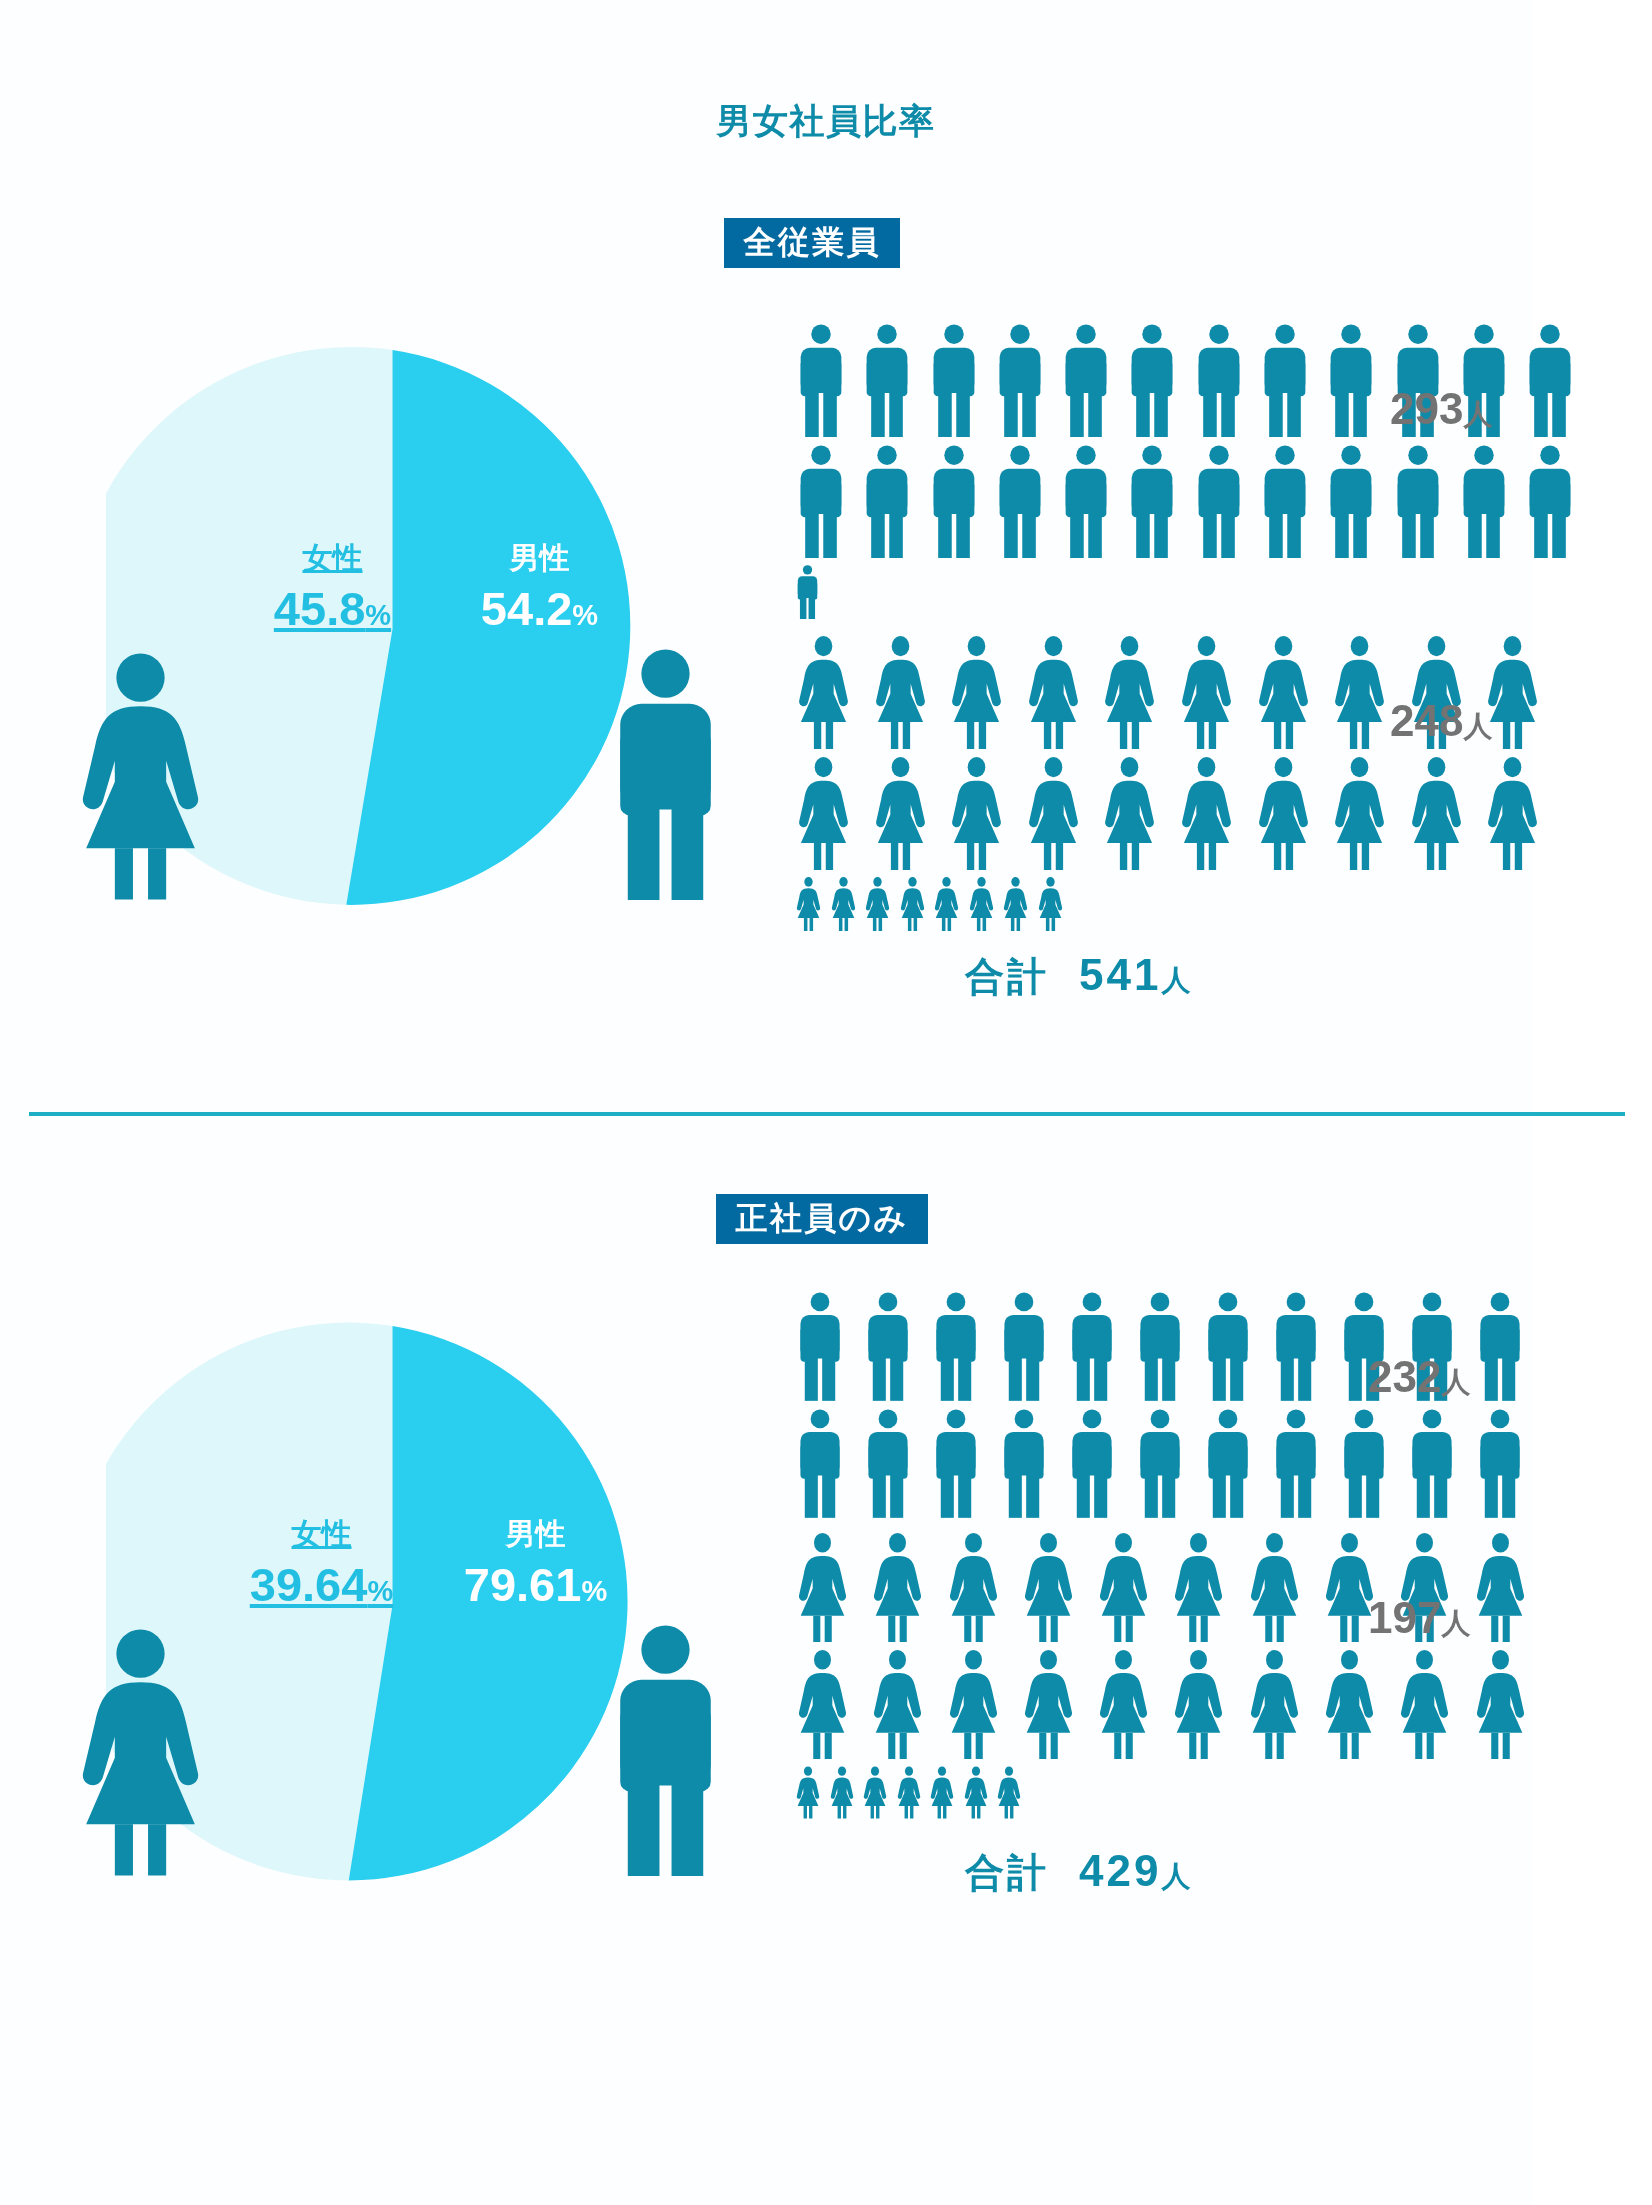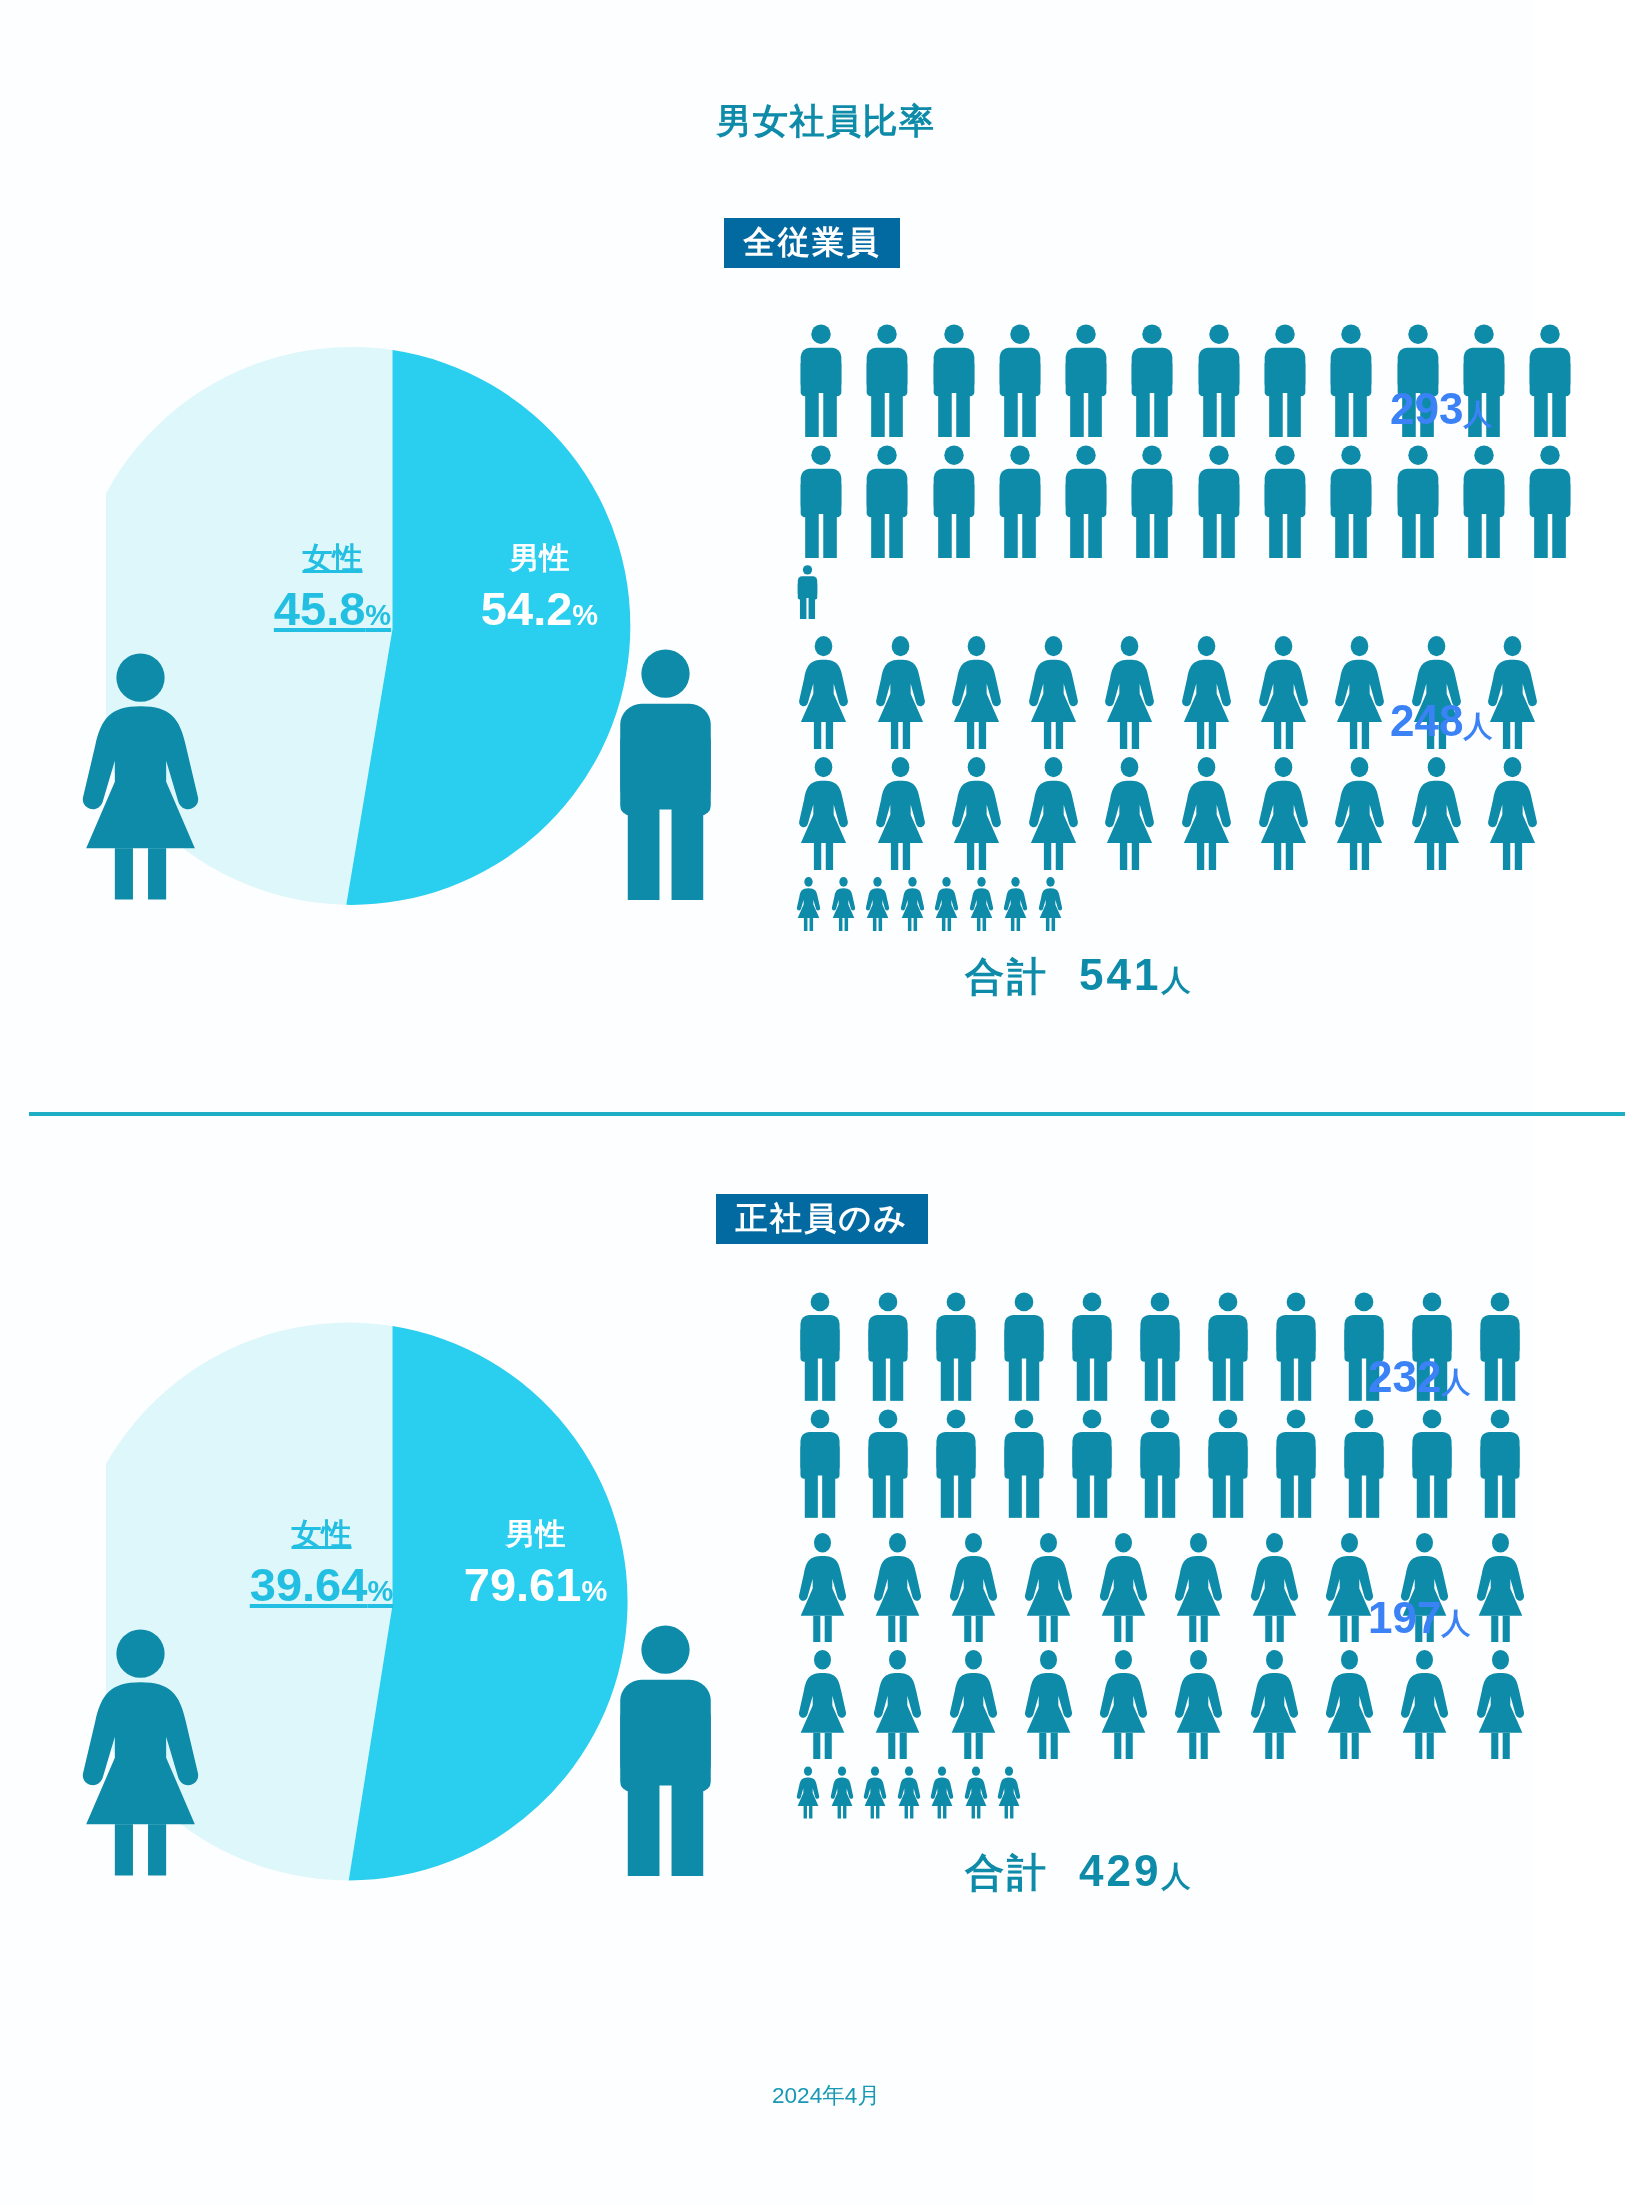--- a/index.html
+++ b/index.html
@@ -116,21 +116,21 @@
   .picto-row {
     display: flex;
     align-items: flex-end;
     gap: 7.5px;
     margin-bottom: 7.5px;
   }
   .picto-count {
     position: absolute;
     font-size: 44px;
     font-weight: bold;
-    color: #3b82f6;
+    color: #737373;
     white-space: nowrap;
   }
   .picto-count .unit {
     font-size: 29px;
     font-weight: bold;
   }
 
   .total-line {
     position: absolute;
     font-size: 39px;
@@ -1022,15 +1022,14 @@
           </div>
         <div class="picto-count" style="left:573px; top:60px;"><span>197</span><span class="unit">人</span></div>
       </div>
 
       <div class="total-line" style="left:170px; top:554px;">
         <span>合計</span><span class="total-num"><span>429</span><span class="unit">人</span></span>
       </div>
     </div>
   </div>
 
-  <div class="footer-date">2024年4月</div>
 </div>
 
 
 </body></html>

